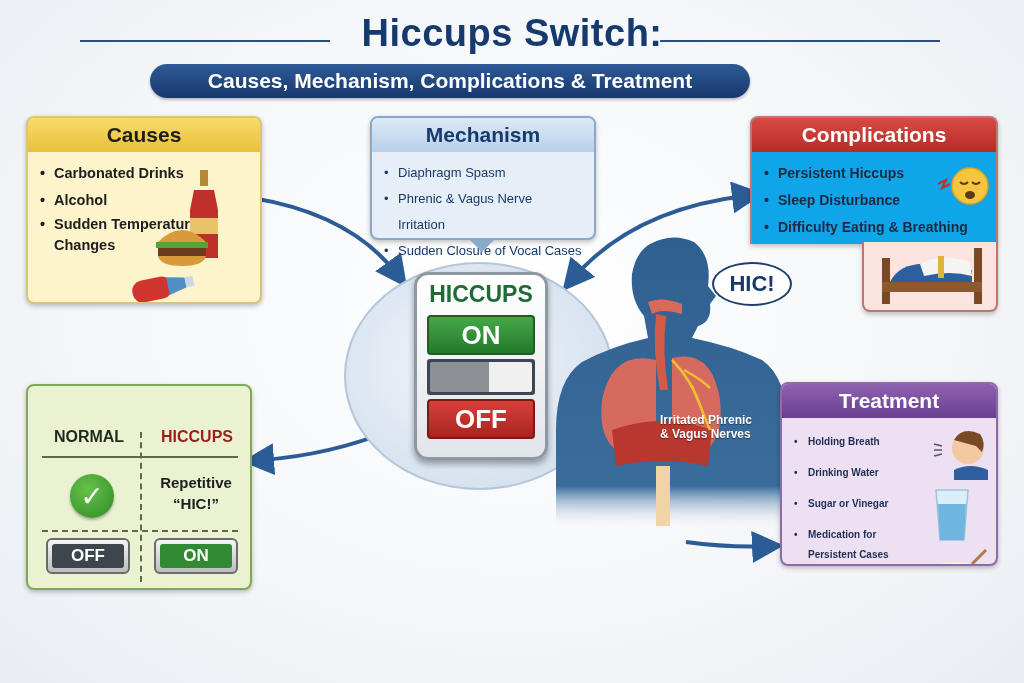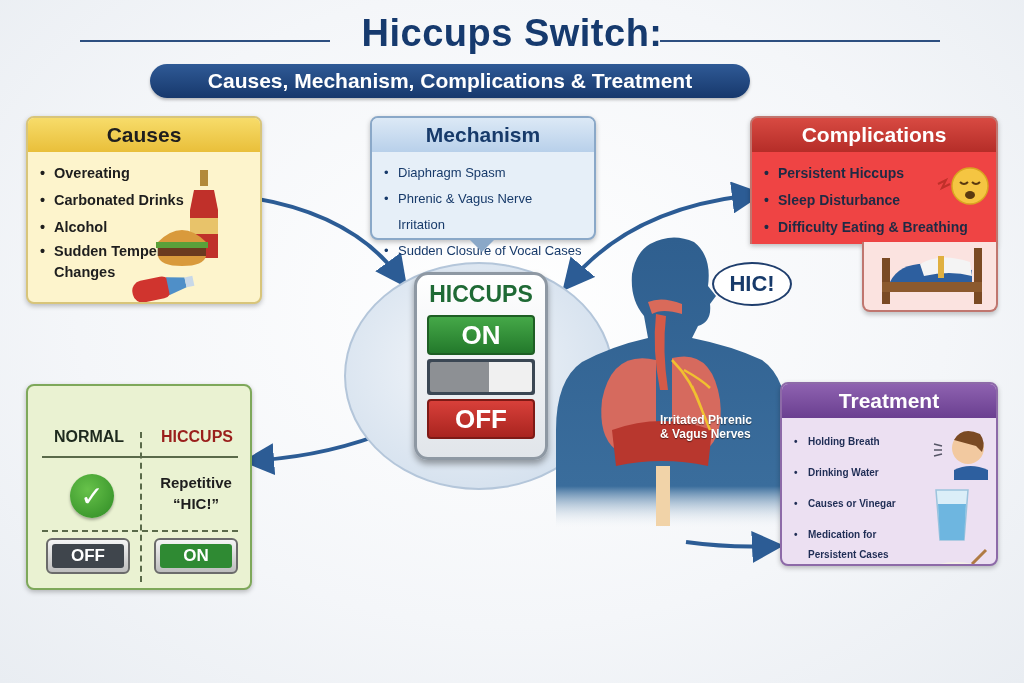--- a/index.html
+++ b/index.html
@@ -41,21 +41,21 @@
 
   #causes { left: 26px; top: 116px; width: 236px; height: 188px; background: #fdf4cc; border: 2px solid #d8c57a; }
   #causes .panel-head { background: linear-gradient(#f7dc6a, #e9bf3a); color: #1e1e1e; }
   #causes li { color: #1e1e1e; line-height: 27px; font-size: 14.5px; }
 
   #mechanism { left: 370px; top: 116px; width: 226px; height: 124px; background: #e6eff8; border: 2px solid #8aa8c8; overflow: visible; }
   #mechanism .panel-head { background: linear-gradient(#dce9f6, #b8d0ea); color: #173a6a; border-radius: 6px 6px 0 0; }
   #mechanism li { color: #173a6a; font-size: 13px; line-height: 26px; font-weight: normal; }
   #mech-tail { left: 468px; top: 238px; width: 0; height: 0; border-left: 14px solid transparent; border-right: 14px solid transparent; border-top: 14px solid #8aa8c8; }
 
-  #complications { left: 750px; top: 116px; width: 248px; height: 128px; background: #ef4444; border: 2px solid #c0766f; border-bottom: none; border-radius: 8px 8px 0 0; }
+  #complications { left: 750px; top: 116px; width: 248px; height: 128px; background: #0ea5e9; border: 2px solid #c0766f; border-bottom: none; border-radius: 8px 8px 0 0; }
   #complications .panel-head { background: linear-gradient(#d84a42, #b52d28); color: #fff; }
   #complications li { color: #1e2a44; font-size: 14px; line-height: 27px; }
   #comp-ext { left: 862px; top: 242px; width: 136px; height: 70px; background: #fbe3e0; border: 2px solid #c0766f; border-top: none; border-radius: 0 0 8px 8px; box-shadow: 0 3px 4px rgba(0,0,0,0.2); }
 
   #comparison { left: 26px; top: 384px; width: 226px; height: 206px; background: #eaf2d2; border: 2px solid #7ea85a; }
   #comparison .panel-head { background: linear-gradient(#64ac3e, #3d8a26); color: #fff; }
 
   #treatment { left: 780px; top: 382px; width: 218px; height: 184px; background: #ece0f2; border: 2px solid #8d6aa8; }
   #treatment .panel-head { background: linear-gradient(#8e62b0, #6a3f90); color: #fff; }
   #treatment li { color: #1f2d55; font-size: 10px; line-height: 31px; }
@@ -136,21 +136,20 @@
 </svg>
 
 <div class="abs title-line" style="left:80px; width:250px;"></div>
 <div class="abs title-line" style="left:660px; width:280px;"></div>
 <div id="title" class="abs">Hiccups Switch:</div>
 <div id="subtitle" class="abs">Causes, Mechanism, Complications &amp; Treatment</div>
 
 <div id="causes" class="abs panel">
   <div class="panel-head">Causes</div>
   <ul>
-    <li>Overeating</li>
     <li>Carbonated Drinks</li>
     <li>Alcohol</li>
     <li style="width:160px; line-height:21px;">Sudden Temperature Changes</li>
   </ul>
   <svg class="abs" style="left:150px; top:52px;" width="50" height="90">
     <rect x="22" y="0" width="8" height="16" fill="#b38a3a"></rect>
     <path d="M16,20 L36,20 L40,40 L40,88 L12,88 L12,40 Z" fill="#c0302a"></path>
     <rect x="12" y="48" width="28" height="16" fill="#e8c36a"></rect>
   </svg>
   <svg class="abs" style="left:126px; top:104px;" width="56" height="46">
@@ -247,21 +246,21 @@
   <path d="M120,130 Q140,150 150,180 M132,140 Q150,150 158,158 M140,156 Q150,180 158,200" stroke="#f0c030" stroke-width="2.5" fill="none"></path>
 </svg>
 <div id="hic-bubble" class="abs">HIC!</div>
 <div id="nerve-label" class="abs">Irritated Phrenic &amp; Vagus Nerves</div>
 
 <div id="treatment" class="abs panel">
   <div class="panel-head">Treatment</div>
   <ul>
     <li>Holding Breath</li>
     <li>Drinking Water</li>
-    <li>Causes or Vinegar</li>
+    <li>Sugar or Vinegar</li>
     <li style="width:120px; line-height:20px; margin-top:6px;">Medication for Persistent Cases</li>
   </ul>
   <svg class="abs" style="left:150px; top:40px;" width="60" height="56">
     <path d="M2,20 L10,22 M2,26 L10,26 M2,32 L10,30" stroke="#556" stroke-width="1.5"></path>
     <circle cx="36" cy="24" r="16" fill="#f2c9a0"></circle>
     <path d="M22,16 Q30,2 48,10 Q54,18 50,28 L44,22 Z" fill="#7a4a24"></path>
     <path d="M22,46 Q38,38 56,46 L56,56 L22,56 Z" fill="#2d5f9f"></path>
   </svg>
   <svg class="abs" style="left:150px; top:102px;" width="54" height="58">
     <path d="M4,4 L36,4 L32,54 L8,54 Z" fill="#dbeef8" stroke="#9cc3dd" stroke-width="1.5"></path>

